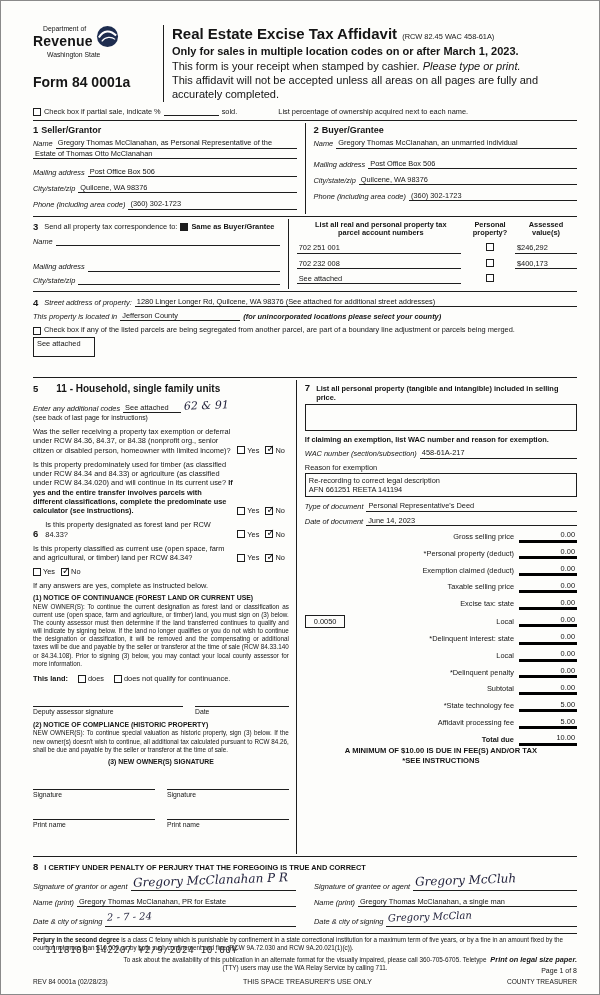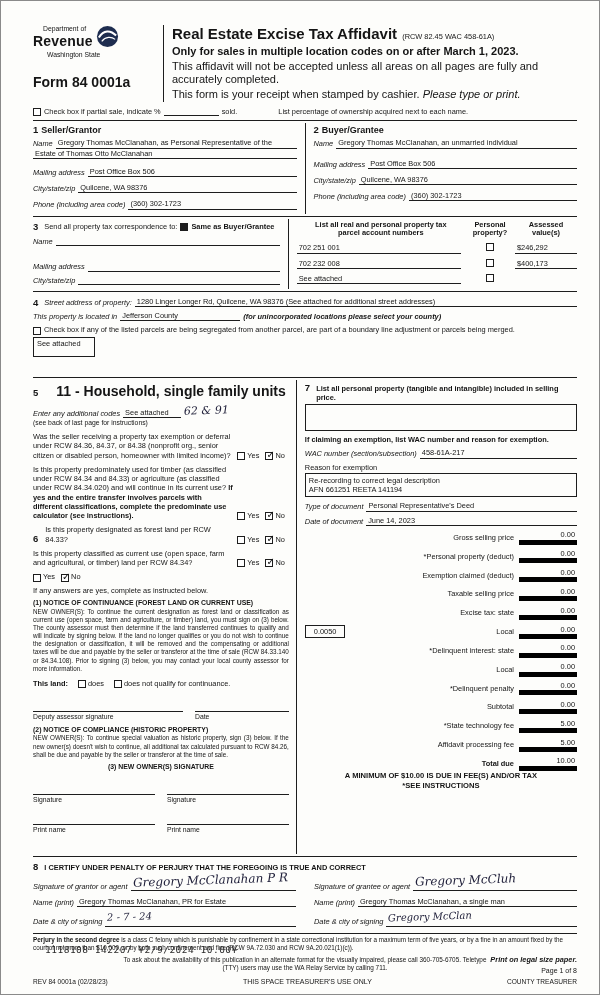--- a/index.html
+++ b/index.html
@@ -59,40 +59,40 @@
   .pval { width:62px; border-bottom:1px solid #1d1d1d; padding:0 2px; }
   
   .s4 { padding:3px 0 2px 0; }
   .w110 { width:120px; }
   .legalarea { height:36px; margin-top:2px; }
   .attach { display:inline-block; border:1px solid #1d1d1d; padding:1px 4px 8px 3px; min-width:62px; }
   
   .main { min-height:474px; }
   .mleft { width:48.5%; border-right:1px solid #1d1d1d; padding:3px 7px 4px 0; }
   .mright { flex:1; padding:3px 0 4px 8px; }
-  .code { font-size:14px; font-weight:bold; margin-left:12px; }
+  .code { font-size:10px; font-weight:bold; margin-left:12px; }
   .small { font-size:6.8px; margin-top:1px; }
   .qrow { display:flex; align-items:flex-end; gap:4px; margin-top:5px; }
   .qtext { flex:1; text-align:left; }
-  .yn { display:flex; align-items:flex-end; gap:2px; flex:none; }
+  .yn { display:flex; align-items:center; gap:2px; flex:none; }
   .ynl { margin-right:4px; }
   .tiny { font-size:6.3px; line-height:1.3; text-align:justify; }
   .ntitle { font-weight:bold; font-size:6.9px; margin-top:4px; }
   .center { text-align:center; }
   .landrow { display:flex; gap:10px; margin-top:6px; align-items:center; }
   .sigrow { display:flex; gap:12px; margin-top:14px; }
   .sigcol { display:flex; flex-direction:column; }
   .sgrow { flex:1.6; } .sgdate { flex:1; }
   .sline { border-bottom:1px solid #1d1d1d; height:10px; }
   .slabel { font-size:6.8px; margin-top:1px; }
   
   .pbox { border:1px solid #1d1d1d; height:27px; margin-top:2px; }
   .rbox { border:1px solid #1d1d1d; margin-top:1px; padding:2px 3px; min-height:24px; }
   .mrow { display:flex; align-items:center; justify-content:flex-end; gap:5px; margin-top:4.6px; }
-  .mval { width:58px; border-bottom:5px solid #000000; text-align:right; padding:0 2px; }
+  .mval { width:58px; border-bottom:3px solid #000000; text-align:right; padding:0 2px; }
   .ratebox { border:1px solid #1d1d1d; padding:1px 8px; margin-right:auto; }
   .minimum { font-weight:bold; text-align:center; font-size:7.6px; line-height:1.4; }
   
   .s8 { padding:3px 0 4px 0; }
   .s8cols { display:flex; gap:18px; margin-top:3px; }
   .s8col { flex:1; }
   .sigfill { position:relative; }
   .sigfill .hand { position:relative; top:-2px; }
   
   .perjury { font-size:6.3px; line-height:1.3; margin-top:2px; }
@@ -125,22 +125,22 @@
       </div>
       <div class="wa">Washington State</div>
       <div class="formno">Form 84 0001a</div>
     </div>
     <div class="titleblock">
       <div>
         <span class="title">Real Estate Excise Tax Affidavit</span>
         <span class="rcw">(RCW 82.45 WAC 458-61A)</span>
       </div>
       <div class="note b">Only for sales in multiple location codes on or after March 1, 2023.</div>
+      <div class="note"><span>This form is your receipt when stamped by cashier. </span><span class="i">Please type or print.</span></div>
       <div class="note">This affidavit will not be accepted unless all areas on all pages are fully and accurately completed.</div>
-      <div class="note"><span>This form is your receipt when stamped by cashier. </span><span class="i">Please type or print.</span></div>
     </div>
   </div>
 
   <div class="frow partial">
     <span class="cb"></span>
     <span>Check box if partial sale, indicate %</span>
     <span class="ul w55"></span>
     <span>sold.</span>
     <span class="partial-right">List percentage of ownership acquired next to each name.</span>
   </div>

